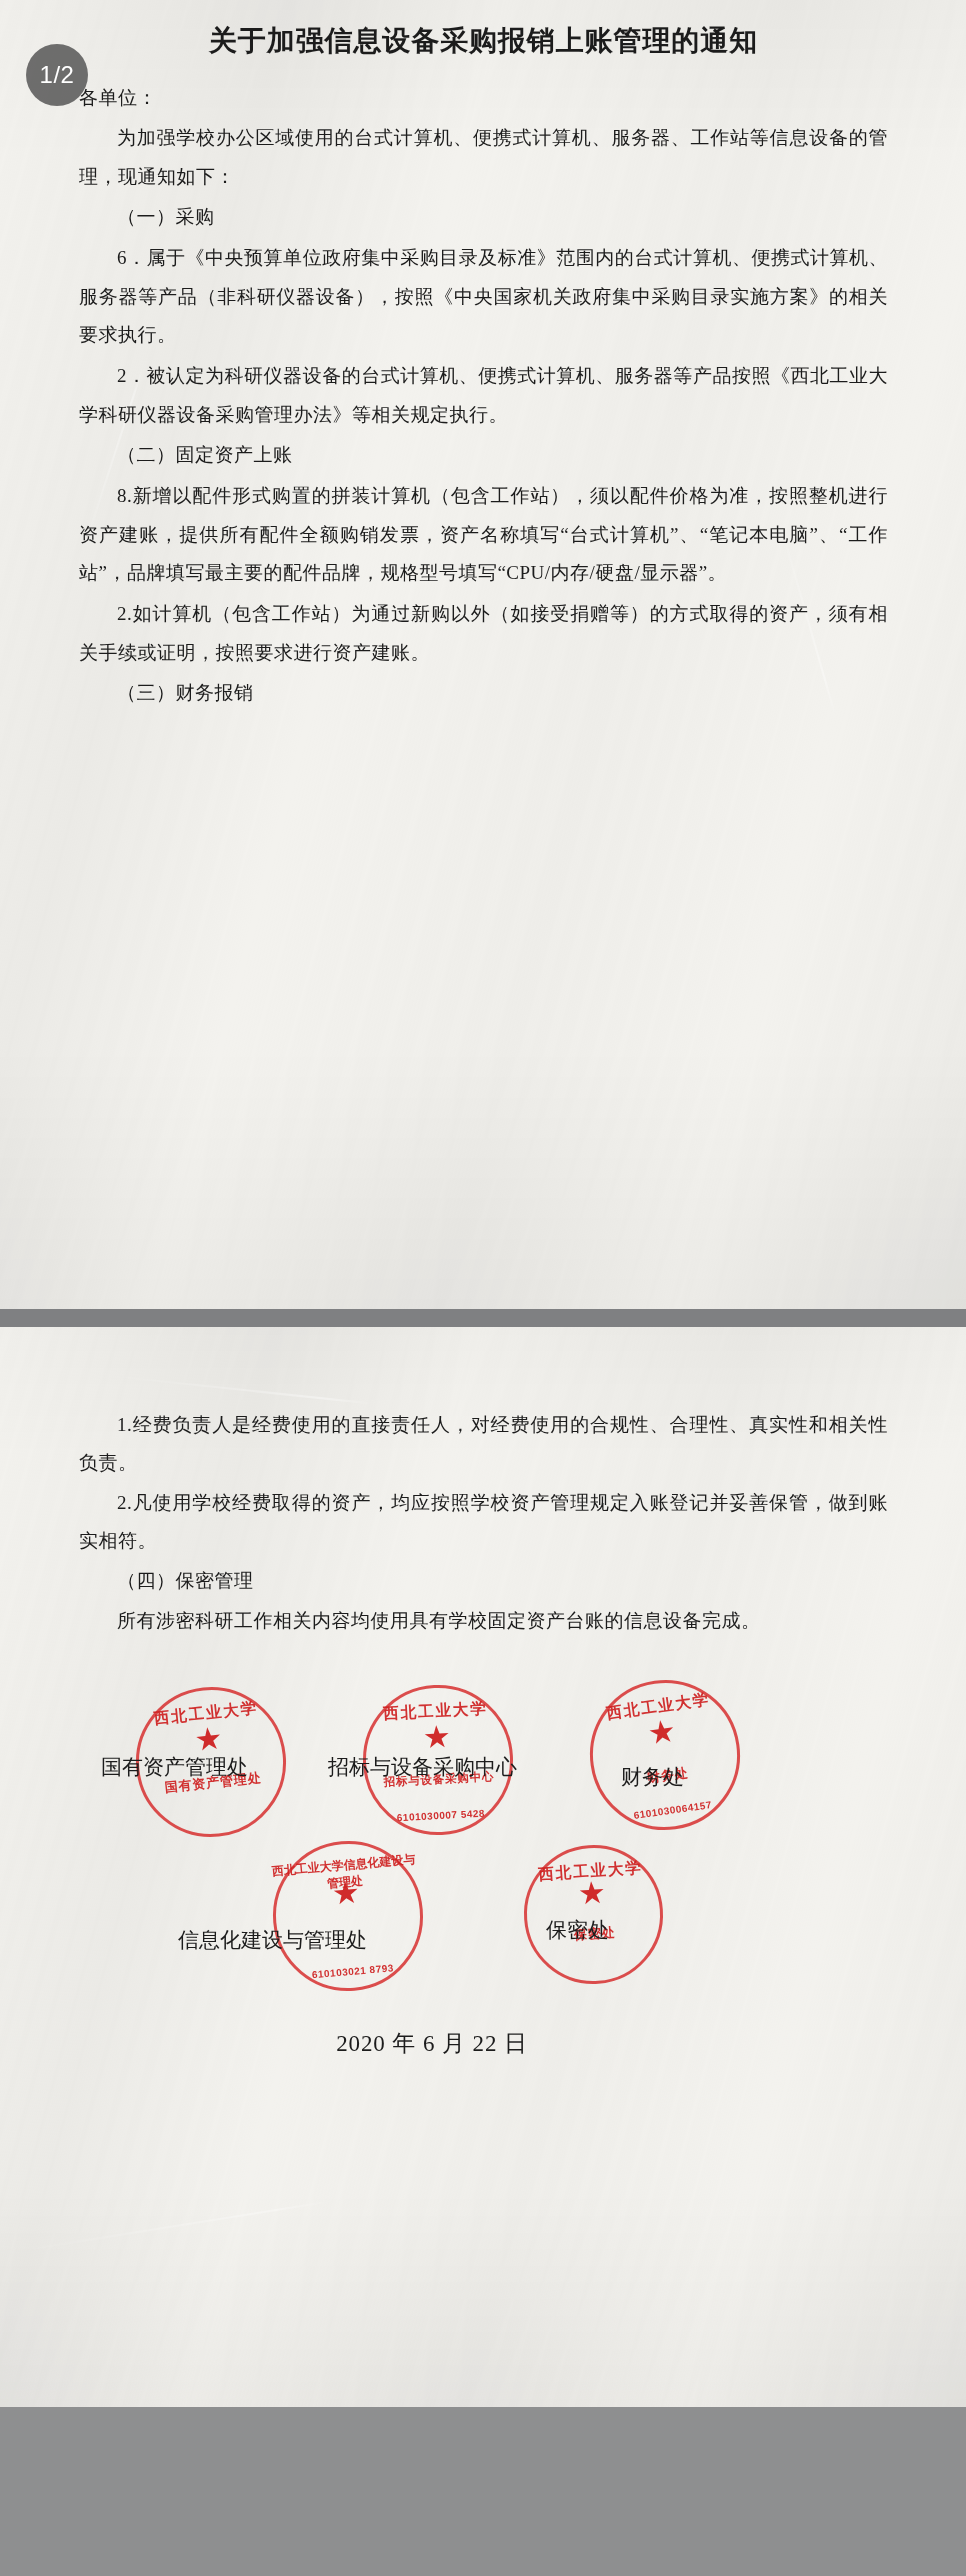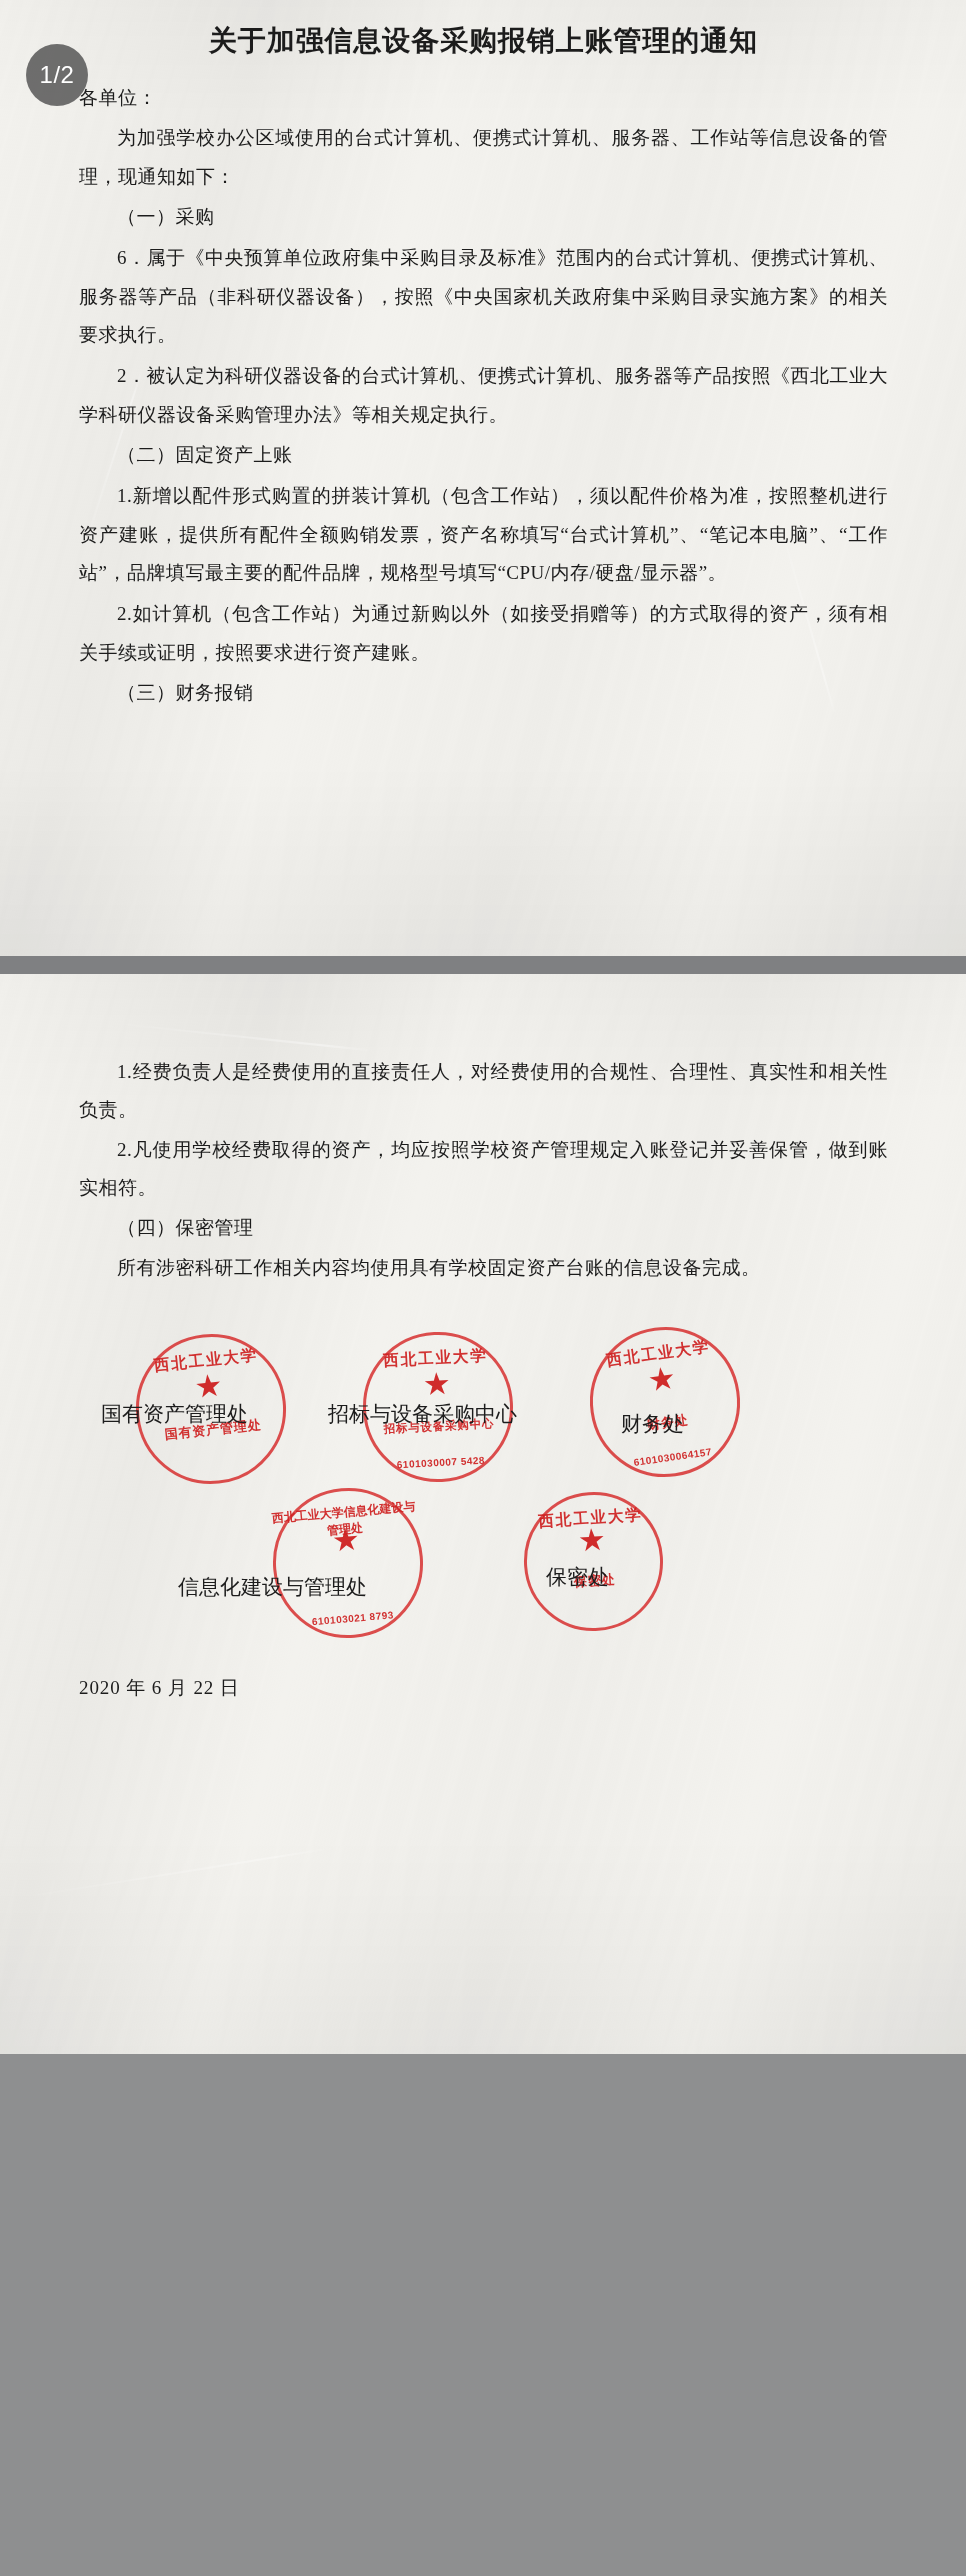--- a/index.html
+++ b/index.html
@@ -38,21 +38,21 @@
     letter-spacing: 0.5px;
   }
 
   .page {
     position: relative;
     width: 967px;
     background: #f3f2ee;
     box-sizing: border-box;
     overflow: hidden;
   }
-  .page.p1 { height: 956px; padding: 0; }
+  .page.p1 { height: 1309px; padding: 0; }
   .page-gap { height: 18.3px; background: #7f8082; }
   .page.p2 { height: 1080px; }
 
   
   .paper-shade {
     position: absolute;
     inset: 0;
     pointer-events: none;
     background:
       linear-gradient(105deg, rgba(255,255,255,0.55) 0%, rgba(0,0,0,0.035) 22%, rgba(255,255,255,0.35) 38%, rgba(0,0,0,0.02) 60%, rgba(255,255,255,0.4) 78%, rgba(0,0,0,0.04) 100%),
@@ -152,24 +152,24 @@
     position: absolute;
     font-size: 21px;
     color: #1c1c1c;
     font-family: "Liberation Serif", serif;
     white-space: nowrap;
   }
 
   .doc-date {
     position: relative;
     z-index: 6;
-    text-align: left;
+    text-align: center;
     padding-right: 103px;
     padding-top: 27.5px;
-    font-size: 19px;
+    font-size: 23px;
     letter-spacing: 0.9px;
   }
 </style>
 </head>
 <body>
 
 <div id="viewer">
 
   <div class="page-badge">1/2</div>
 
@@ -180,21 +180,21 @@
 
     <div class="doc-body">
       <div class="doc-title">关于加强信息设备采购报销上账管理的通知</div>
 
       <p class="para noindent">各单位：</p>
       <p class="para indent">为加强学校办公区域使用的台式计算机、便携式计算机、服务器、工作站等信息设备的管理，现通知如下：</p>
       <p class="para indent">（一）采购</p>
       <p class="para indent">6．属于《中央预算单位政府集中采购目录及标准》范围内的台式计算机、便携式计算机、服务器等产品（非科研仪器设备），按照《中央国家机关政府集中采购目录实施方案》的相关要求执行。</p>
       <p class="para indent">2．被认定为科研仪器设备的台式计算机、便携式计算机、服务器等产品按照《西北工业大学科研仪器设备采购管理办法》等相关规定执行。</p>
       <p class="para indent">（二）固定资产上账</p>
-      <p class="para indent">1.新增以配件形式购置的拼装计算机（包含工作站），须以配件价格为准，按照整机进行资产建账，提供所有配件全额购销发票，资产名称填写“台式计算机”、“笔记本电脑”、“工作站”，品牌填写最主要的配件品牌，规格型号填写“CPU/内存/硬盘/显示器”。</p>
+      <p class="para indent">8.新增以配件形式购置的拼装计算机（包含工作站），须以配件价格为准，按照整机进行资产建账，提供所有配件全额购销发票，资产名称填写“台式计算机”、“笔记本电脑”、“工作站”，品牌填写最主要的配件品牌，规格型号填写“CPU/内存/硬盘/显示器”。</p>
       <p class="para indent">2.如计算机（包含工作站）为通过新购以外（如接受捐赠等）的方式取得的资产，须有相关手续或证明，按照要求进行资产建账。</p>
       <p class="para indent">（三）财务报销</p>
     </div>
   </div>
 
   <div class="page-gap"></div>
 
   <div class="page p2">
     <div class="paper-shade"></div>
     <div class="paper-crease" style="left:110px; top:73px; width:476px; height:1.8px; transform:rotate(6deg); opacity:.5;"></div>

